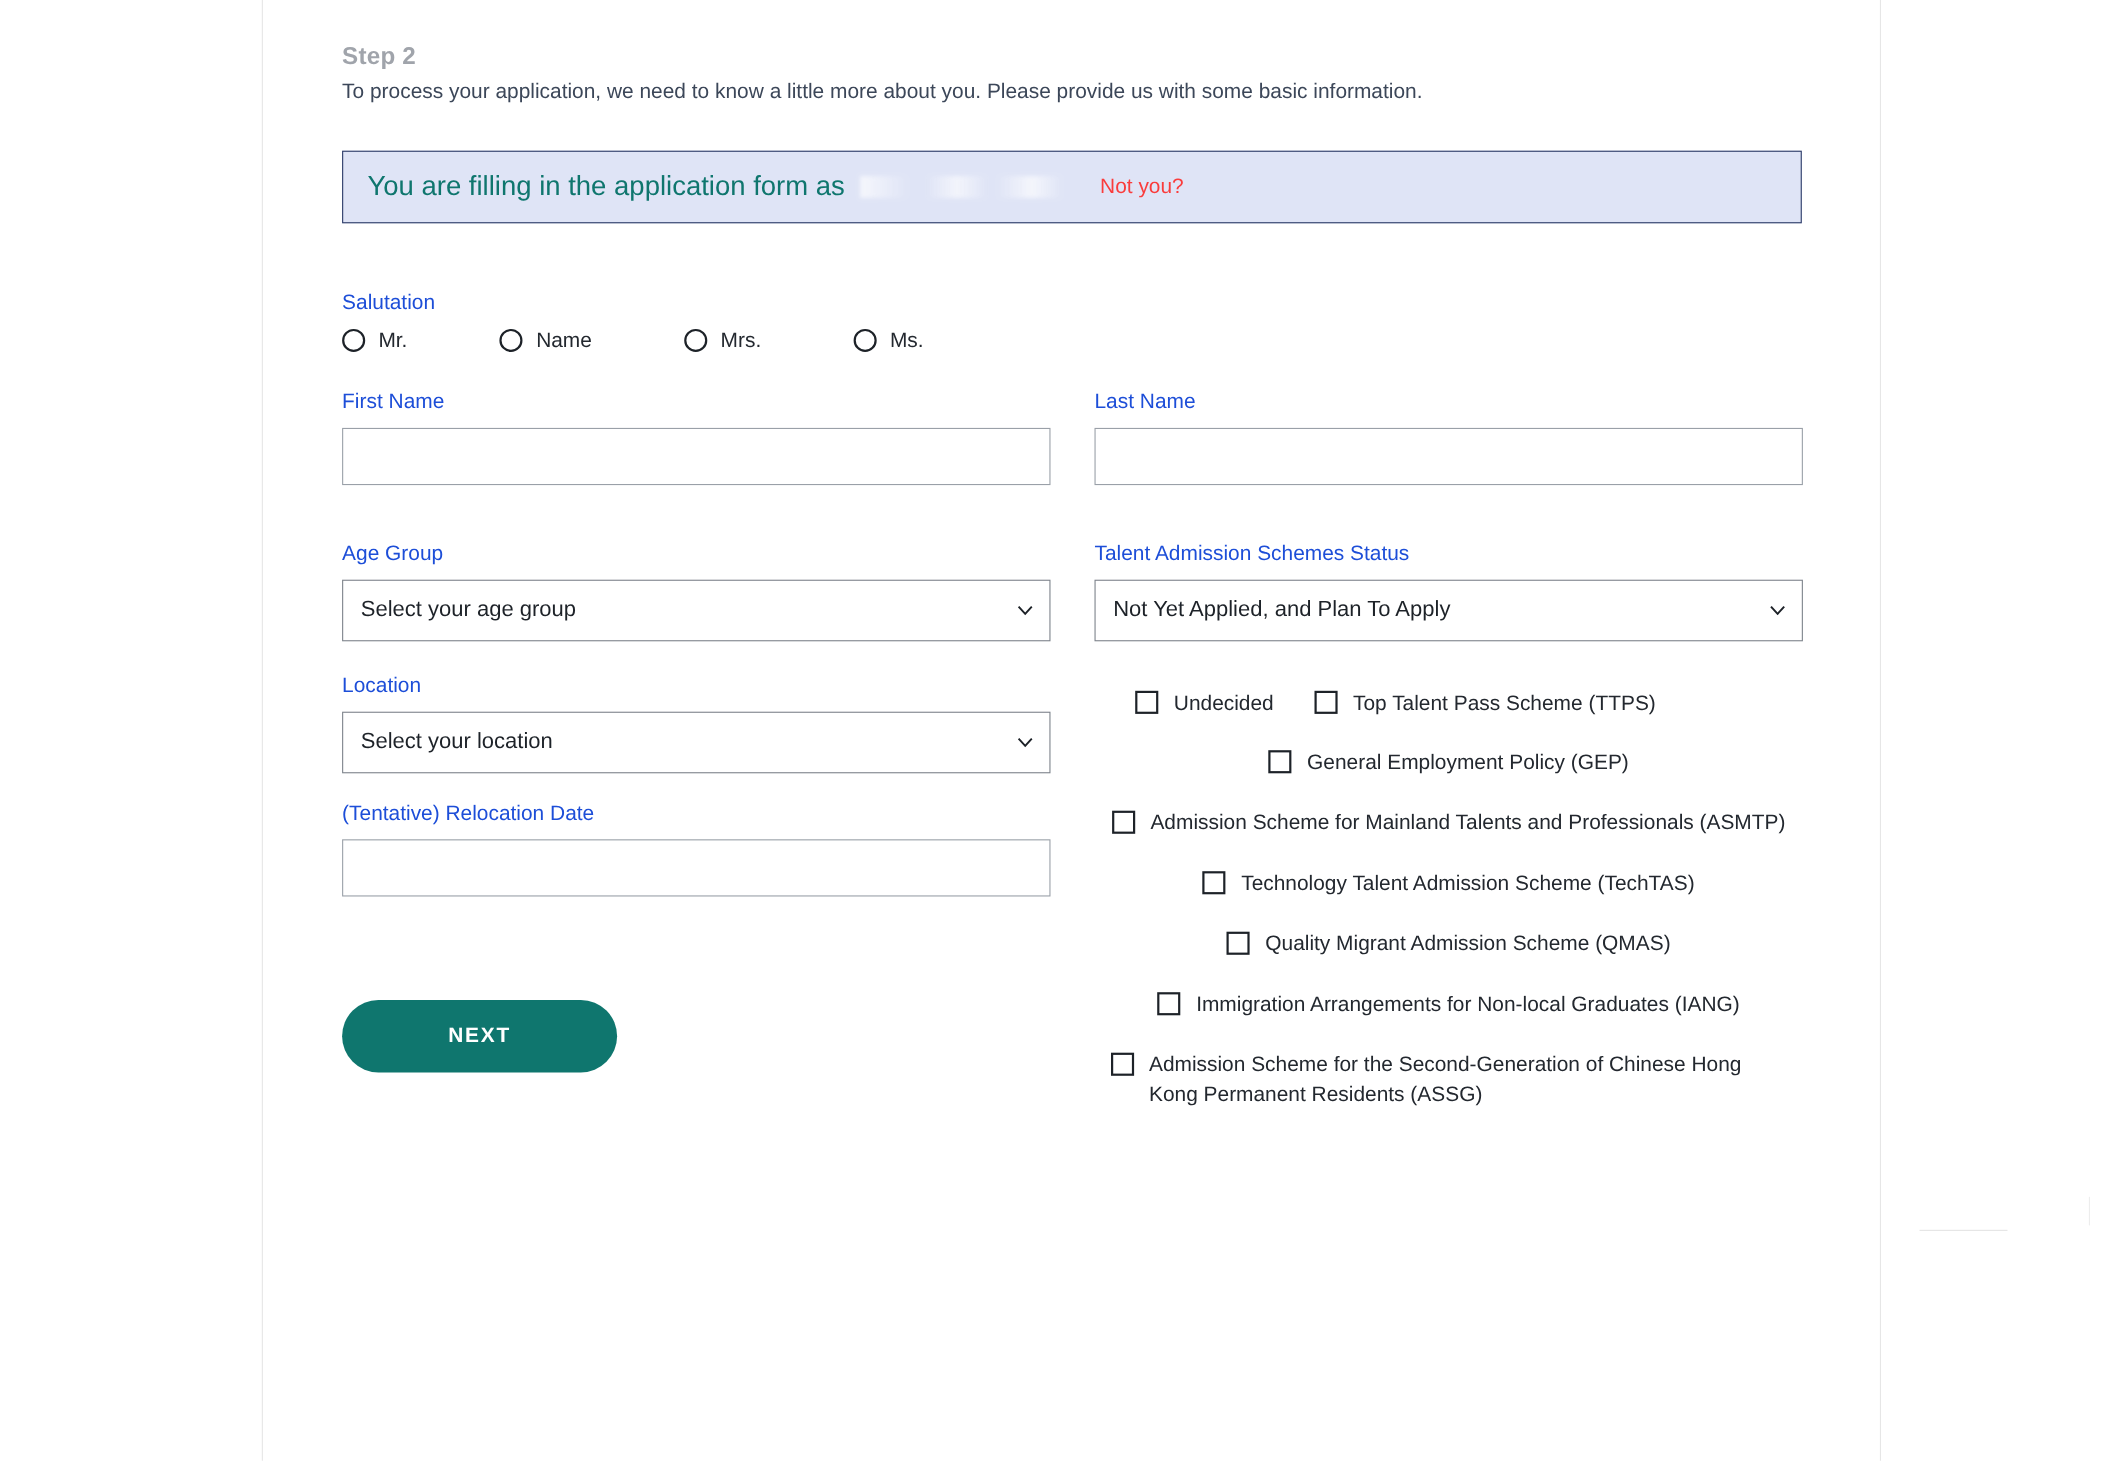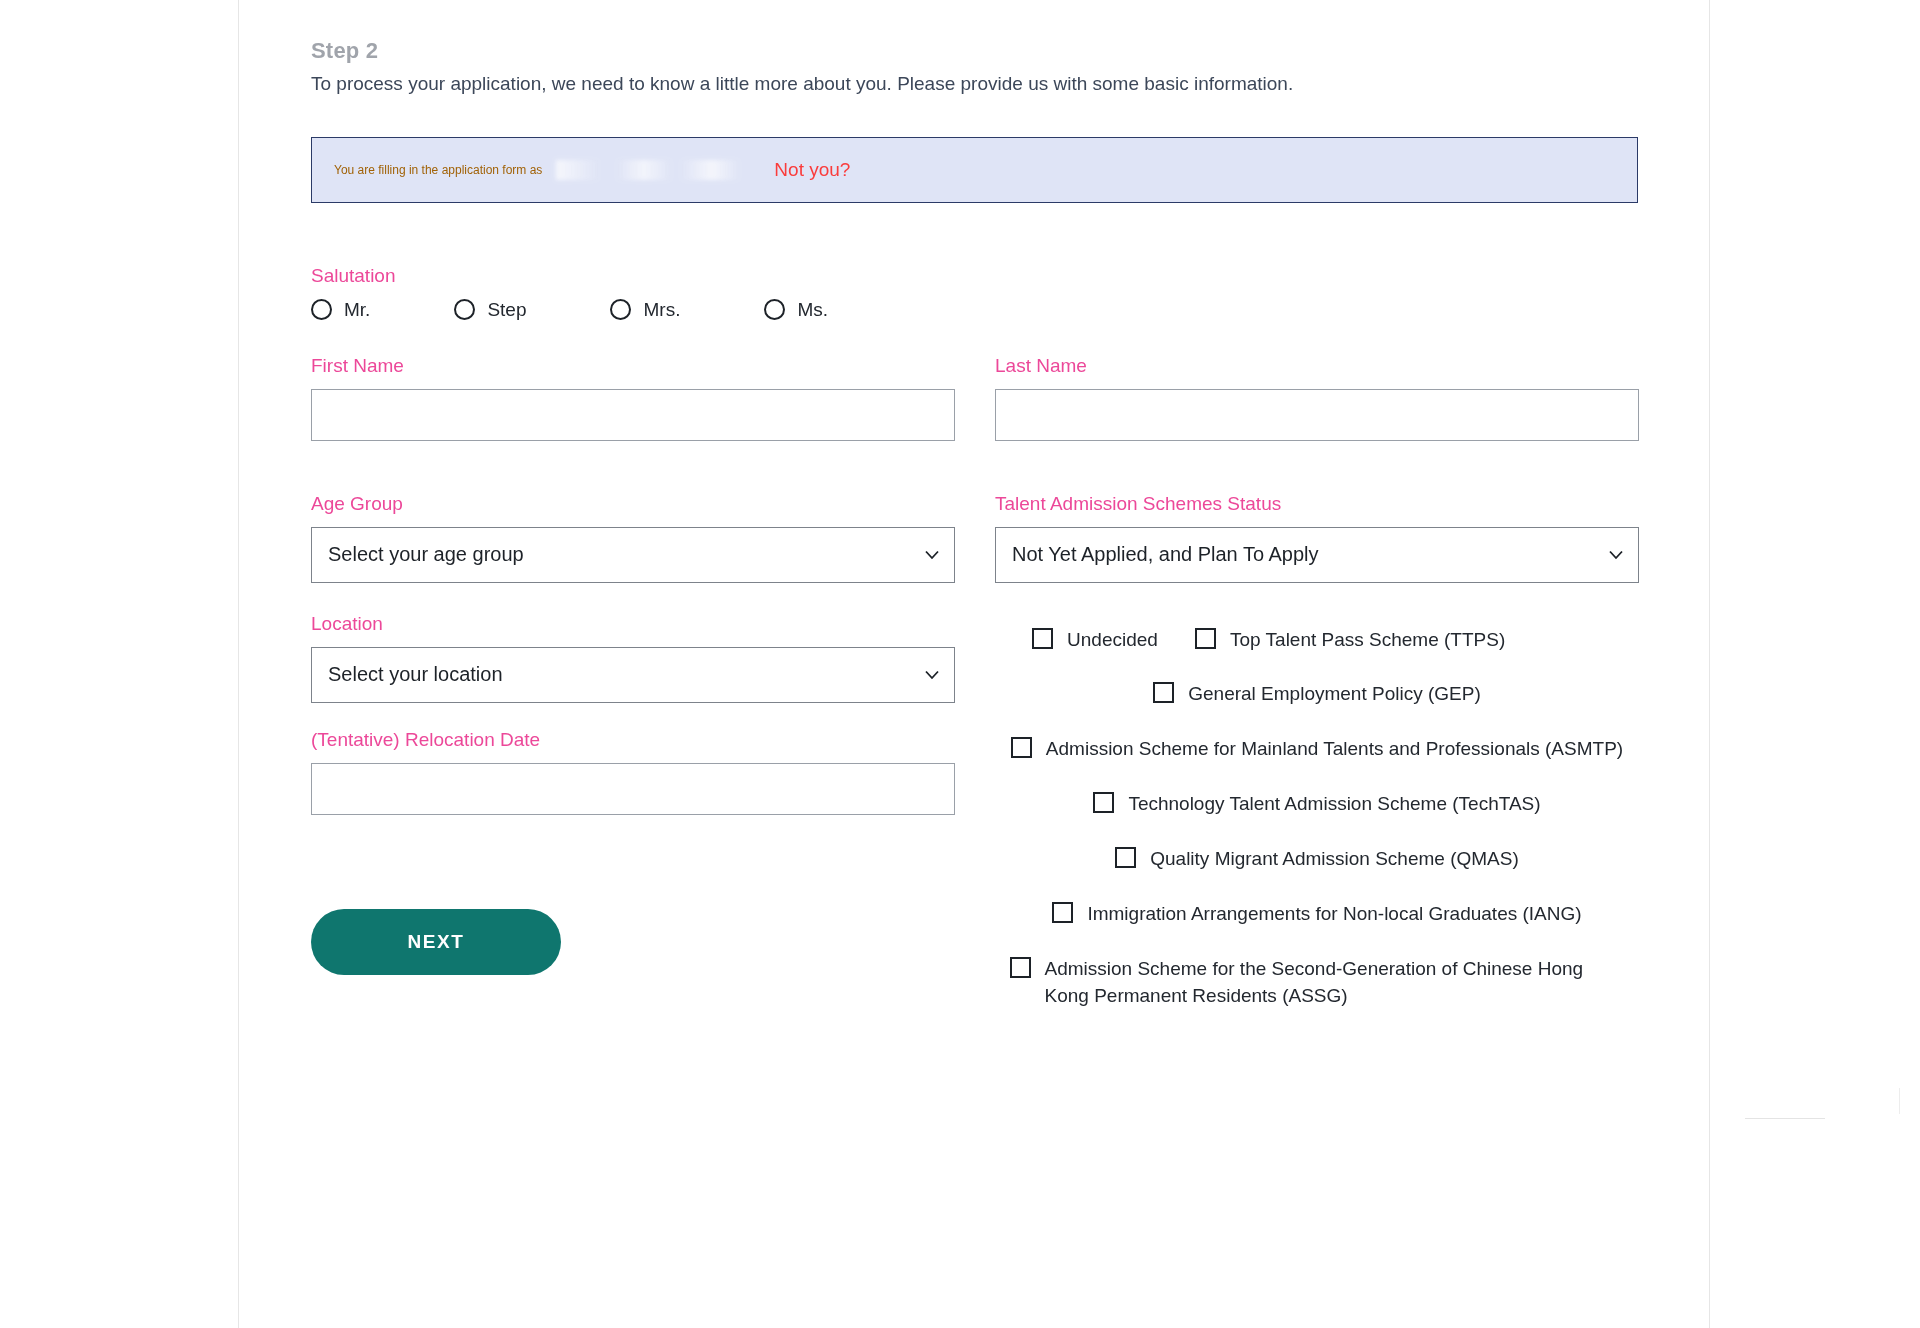--- a/index.html
+++ b/index.html
@@ -66,22 +66,22 @@
     width: 1327px;
     min-height: 66px;
     background: #dfe4f6;
     border: 1px solid #2b3a67;
     display: flex;
     align-items: center;
     padding: 0 22px;
     margin-bottom: 62px;
   }
   .alert-text {
-    font-size: 12px;
-    color: #a16207;
+    font-size: 25px;
+    color: #0f766e;
   }
   .redacted-name {
     display: inline-block;
     width: 200px;
     height: 20px;
     margin: 0 14px;
     background:
       linear-gradient(90deg, rgba(255,255,255,.75) 0%, rgba(255,255,255,0) 22%),
       linear-gradient(90deg, rgba(255,255,255,0) 30%, rgba(255,255,255,.65) 44%, rgba(255,255,255,0) 58%),
       linear-gradient(90deg, rgba(255,255,255,0) 62%, rgba(255,255,255,.7) 78%, rgba(255,255,255,0) 92%);
@@ -101,21 +101,21 @@
   .form-grid {
     display: grid;
     grid-template-columns: 644px 40px 644px;
     align-items: start;
   }
   .col-left  { grid-column: 1; }
   .col-right { grid-column: 3; }
 
   .field-label {
     font-size: 19px;
-    color: #ec4899;
+    color: #1d4ed8;
     margin-bottom: 12px;
     display: block;
   }
 
   .field-block { margin-bottom: 30px; }
 
   .text-input {
     width: 644px;
     height: 52px;
     border: 1px solid #9aa0a8;
@@ -262,21 +262,21 @@
 
       <div>
         <span class="field-label">Salutation</span>
         <div class="salutation-row">
           <label class="radio-item">
             <span class="radio-circle"></span>
             <span class="radio-label">Mr.</span>
           </label>
           <label class="radio-item">
             <span class="radio-circle"></span>
-            <span class="radio-label">Step</span>
+            <span class="radio-label">Name</span>
           </label>
           <label class="radio-item">
             <span class="radio-circle"></span>
             <span class="radio-label">Mrs.</span>
           </label>
           <label class="radio-item">
             <span class="radio-circle"></span>
             <span class="radio-label">Ms.</span>
           </label>
         </div>

